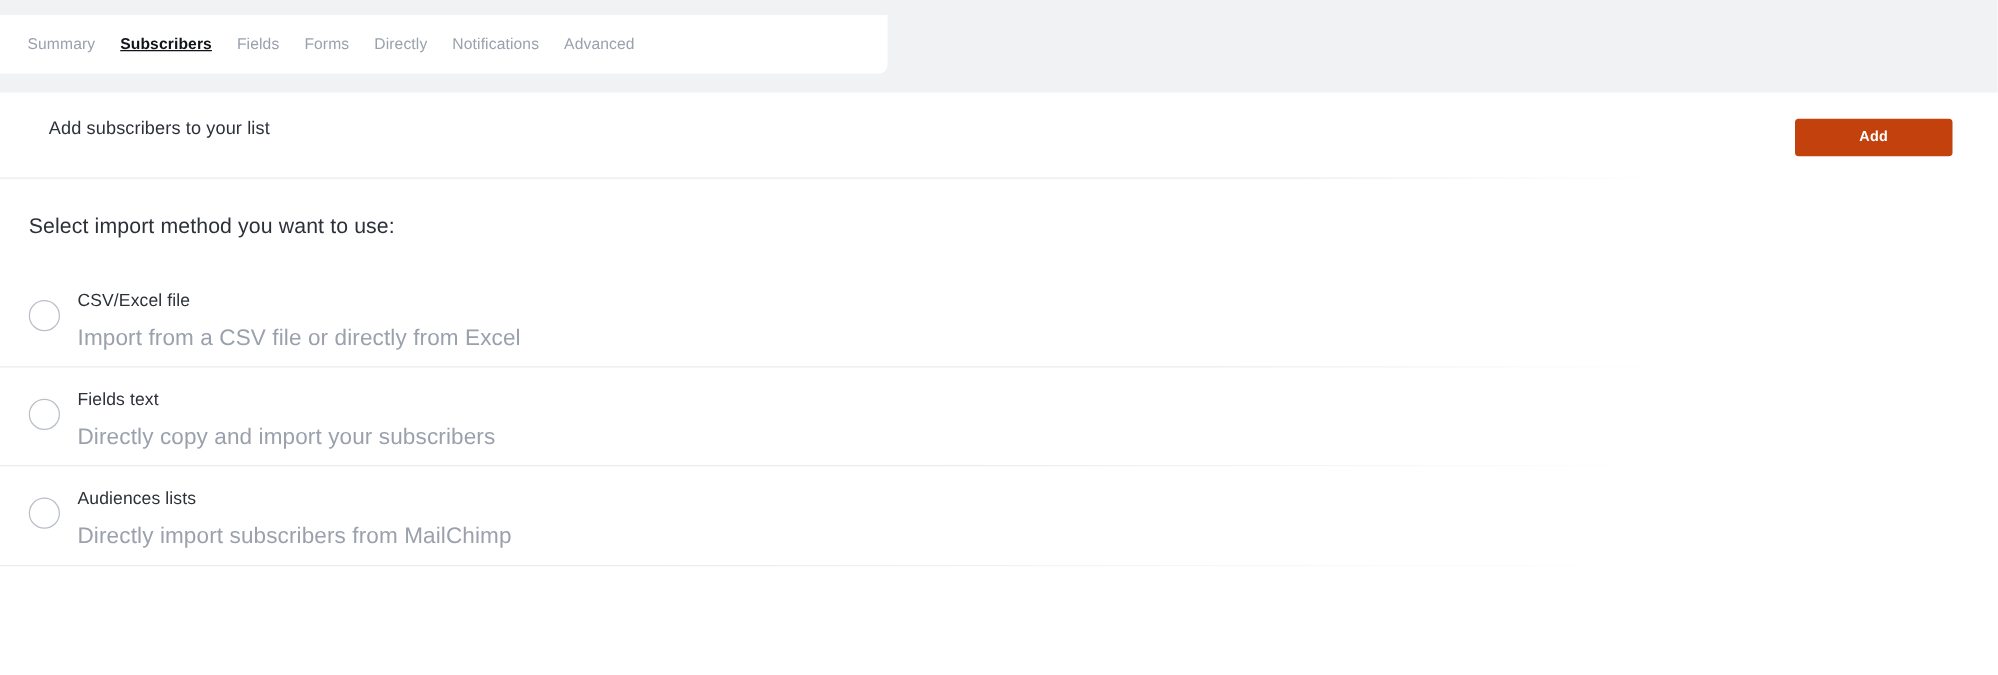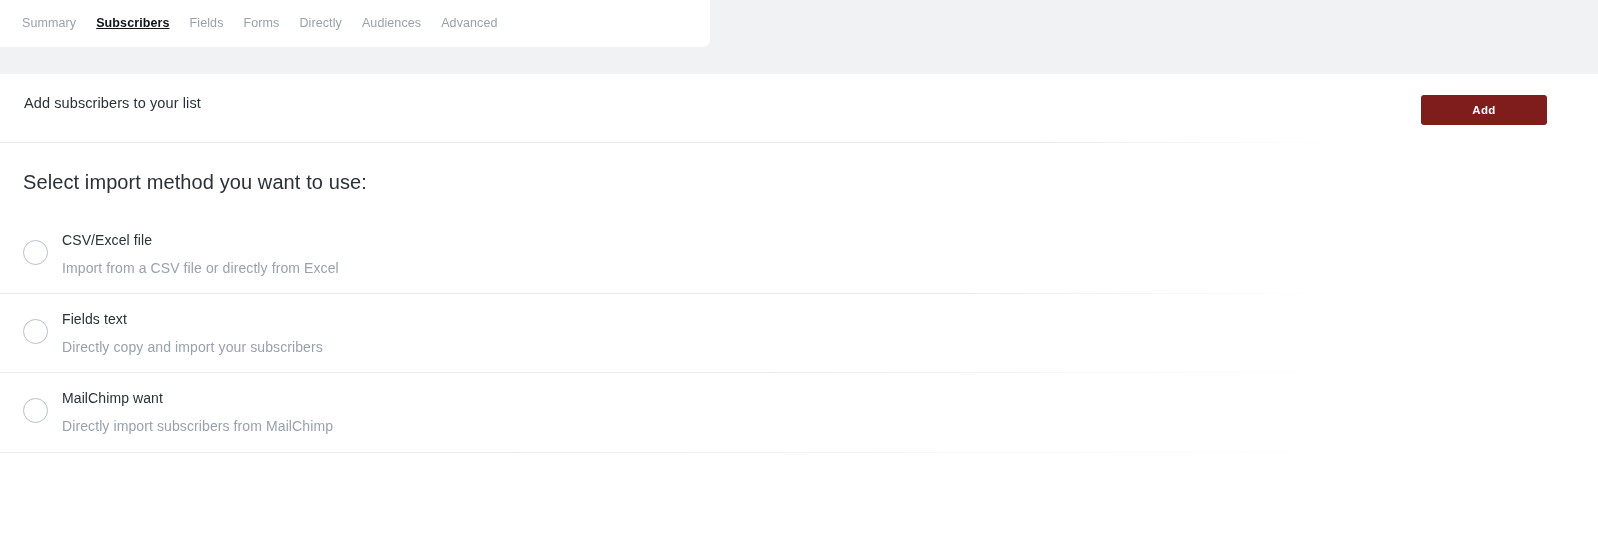--- a/index.html
+++ b/index.html
@@ -21,21 +21,21 @@
     position: absolute;
     left: 0;
     top: 0;
     width: 1598px;
     height: 74px;
     background: #f1f2f4;
   }
   .tabcard {
     position: absolute;
     left: 0;
-    top: 0;
+    top: 12px;
     width: 710px;
     height: 47px;
     background: #ffffff;
     border-bottom-right-radius: 7px;
     box-sizing: border-box;
   }
   .tablist {
     position: absolute;
     left: 22px;
     top: 0;
@@ -57,42 +57,42 @@
   .tab:first-child { padding-left: 0; }
   .tab.active {
     color: #111418;
     font-weight: bold;
     text-decoration: underline;
   }
 
   
   .page-header {
     position: absolute;
-    left: 1px;
+    left: 16px;
     top: 74px;
     width: 1396px;
     height: 64px;
     padding-left: 16px;
   }
   .page-title {
     position: absolute;
     left: 23px;
     top: 21px;
     font-size: 14.5px;
     color: #2c3038;
     letter-spacing: 0.1px;
     white-space: nowrap;
   }
   .add-button {
     position: absolute;
     left: 1420px;
     top: 21px;
     width: 126px;
     height: 30px;
-    background: #7f1d1d;
+    background: #c2410c;
     border: none;
     border-radius: 3px;
     color: #ffffff;
     font-size: 11.5px;
     font-weight: bold;
     font-family: "Liberation Sans", sans-serif;
     letter-spacing: 0.3px;
     cursor: pointer;
     padding: 0;
   }
@@ -112,21 +112,21 @@
   .rule-c { top: 372px;  width: 1330px;
     background: linear-gradient(to right, #e9ebee 0%, #e9ebee 56%, rgba(233,235,238,0) 100%); }
   .rule-d { top: 452px;  width: 1330px;
     background: linear-gradient(to right, #e9ebee 0%, #e9ebee 36%, rgba(233,235,238,0) 100%); }
 
   
   .section-label {
     position: absolute;
     left: 23px;
     top: 171px;
-    font-size: 20px;
+    font-size: 17px;
     color: #2c3038;
     letter-spacing: 0.1px;
     white-space: nowrap;
   }
 
   .option-list {
     position: absolute;
     left: 0;
     top: 218px;
     width: 1330px;
@@ -153,38 +153,38 @@
     top: 14px;
     font-size: 14px;
     color: #2c3038;
     letter-spacing: 0.1px;
     white-space: nowrap;
   }
   .option-desc {
     position: absolute;
     left: 62px;
     top: 42px;
-    font-size: 14px;
+    font-size: 18px;
     color: #9aa1ad;
     letter-spacing: 0.1px;
     white-space: nowrap;
   }
 </style>
 </head>
 <body>
 
 <div class="topbar">
   <div class="tabcard">
     <div class="tablist">
         <div class="tab">Summary</div>
         <div class="tab active">Subscribers</div>
         <div class="tab">Fields</div>
         <div class="tab">Forms</div>
         <div class="tab">Directly</div>
-        <div class="tab">Audiences</div>
+        <div class="tab">Notifications</div>
         <div class="tab">Advanced</div>
       </div>
   </div>
 </div>
 
 <div class="page-header">
   <div class="page-title">Add subscribers to your list</div>
   <button class="add-button">Add</button>
 </div>
 
@@ -198,20 +198,20 @@
       <div class="option-title">CSV/Excel file</div>
       <div class="option-desc">Import from a CSV file or directly from Excel</div>
     </div>
     <div class="option">
       <span class="radio"></span>
       <div class="option-title">Fields text</div>
       <div class="option-desc">Directly copy and import your subscribers</div>
     </div>
     <div class="option">
       <span class="radio"></span>
-      <div class="option-title">MailChimp want</div>
+      <div class="option-title">Audiences lists</div>
       <div class="option-desc">Directly import subscribers from MailChimp</div>
     </div>
   </div>
 
 <hr class="rule rule-b">
 <hr class="rule rule-c">
 <hr class="rule rule-d">
 
 </body></html>

